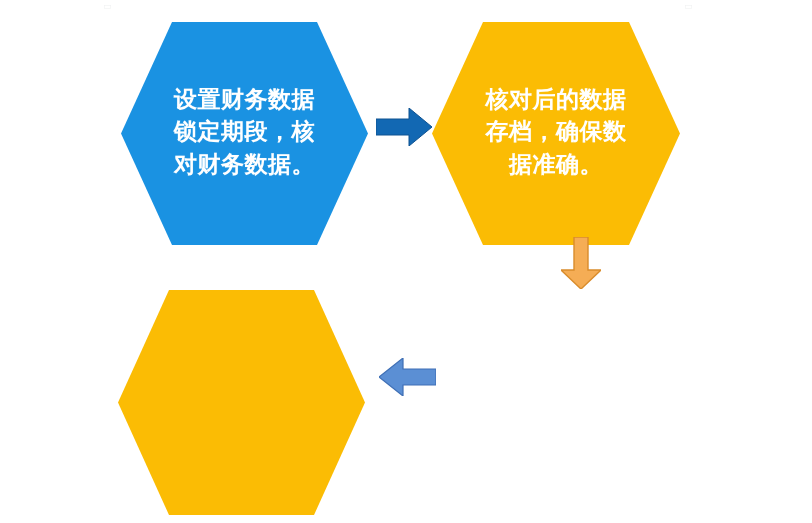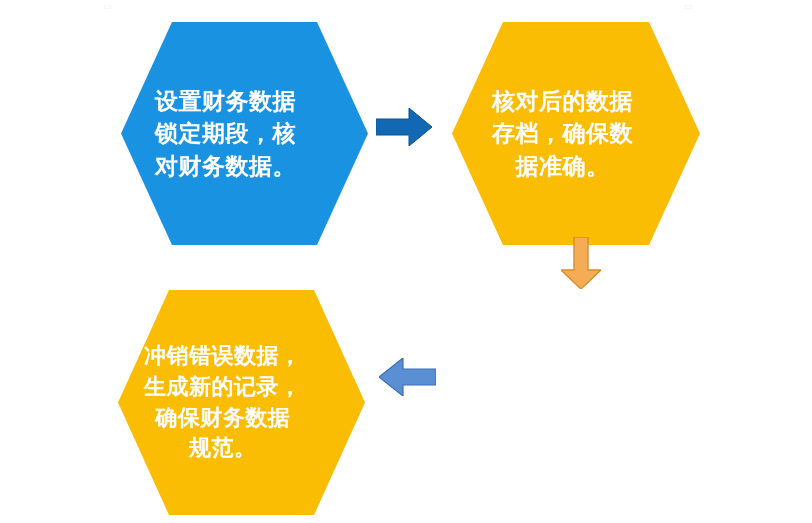--- a/index.html
+++ b/index.html
@@ -18,21 +18,23 @@
     width: 812px;
     height: 523px;
     background: #ffffff;
   }
 
   
   .hex {
     position: absolute;
     display: flex;
     align-items: center;
+    justify-content: center;
     box-sizing: border-box;
+    font-family: Liberation Mono, monospace;
   }
   .hex svg {
     position: absolute;
     left: 0;
     top: 0;
     width: 100%;
     height: 100%;
     display: block;
   }
   .hex-label {
@@ -44,21 +46,21 @@
     line-height: 1.42;
     text-align: center;
     letter-spacing: 0.5px;
     white-space: pre-line;
     padding: 0 34px;
     text-shadow: 0 0 1px rgba(255,255,255,0.25);
   }
 
   
   #node-1 { left: 121px; top: 22px;  width: 247px; height: 223px; }
-  #node-2 { left: 452px; top: 22px;  width: 248px; height: 223px; }
+  #node-2 { left: 432px; top: 22px;  width: 248px; height: 223px; }
   #node-3 { left: 118px; top: 290px; width: 247px; height: 225px; }
   #node-4 { left: 452px; top: 290px; width: 248px; height: 225px; }
 
   #node-3 .hex-label { font-size: 22px; line-height: 1.40; padding: 0 26px; }
   #node-2 .hex-label { padding: 0 40px; }
   #node-4 .hex-label { padding: 0 32px; }
 
   
   .arrow {
     position: absolute;
@@ -108,24 +110,20 @@
     </svg>
     <div class="hex-label">核对后的数据
 存档，确保数
 据准确。</div>
   </div>
 
   <div class="hex" id="node-3">
     <svg viewBox="0 0 247 225" preserveAspectRatio="none">
       <polygon points="51,0 196,0 247,112.5 196,225 51,225 0,112.5" fill="#FBBC04"></polygon>
     </svg>
-    <div class="hex-label">冲销错误数据，
-生成新的记录，
-确保财务数据
-规范。</div>
   </div>
 
 
   <div class="arrow" id="arrow-right">
     <svg viewBox="0 0 56 38" preserveAspectRatio="none">
       <polygon points="0,11 33,11 33,0 56,19 33,38 33,27 0,27" fill="#1268B3" stroke="#0E5291" stroke-width="1"></polygon>
     </svg>
   </div>
 
   <div class="arrow" id="arrow-down">

